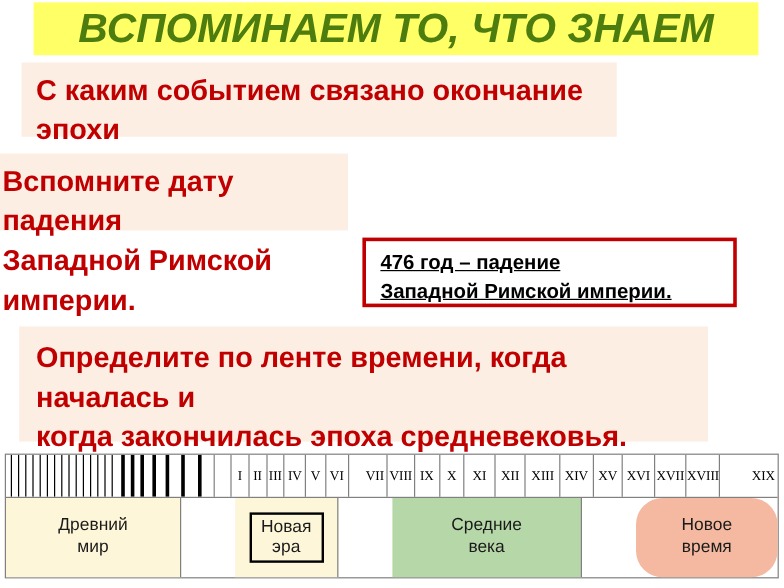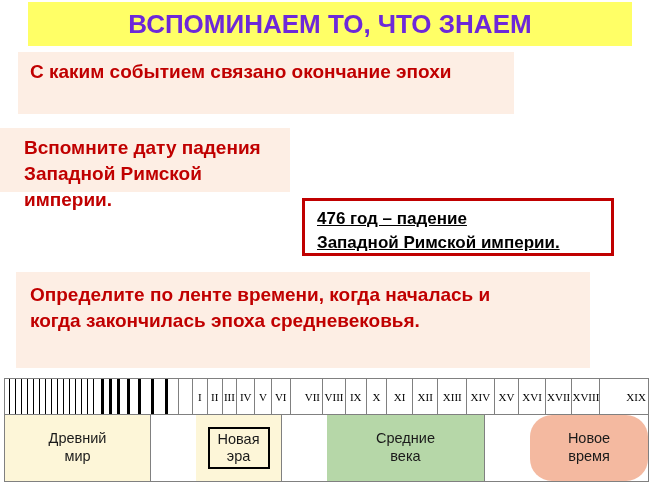--- a/index.html
+++ b/index.html
@@ -28,49 +28,50 @@
     width: 604px;
     height: 44px;
     background: #ffff66;
     display: flex;
     align-items: center;
     justify-content: center;
   }
   .title-text {
     font-family: "Liberation Sans", sans-serif;
     font-weight: bold;
-    font-size: 26px;
+    font-style: italic;
+    font-size: 34px;
     letter-spacing: 0px;
-    color: #6d28d9;
+    color: #4d7c0f;
     white-space: nowrap;
   }
   
   .q-box {
     position: absolute;
     background: #fdeee4;
     color: #c00000;
     font-weight: bold;
-    font-size: 19px;
+    font-size: 24px;
     line-height: 1.38;
     box-sizing: border-box;
   }
   #q1 {
     left: 18px;
     top: 52px;
     width: 496px;
     height: 62px;
     padding: 7px 10px 6px 12px;
   }
   #q1 .line2 { padding-left: 8px; }
   #q2 {
     left: 0px;
     top: 128px;
     width: 290px;
     height: 64px;
-    padding: 7px 10px 6px 24px;
+    padding: 7px 10px 6px 2px;
   }
   #q3 {
     left: 16px;
     top: 272px;
     width: 574px;
     height: 96px;
     padding: 10px 10px 8px 14px;
   }
   
   .answer-box {

